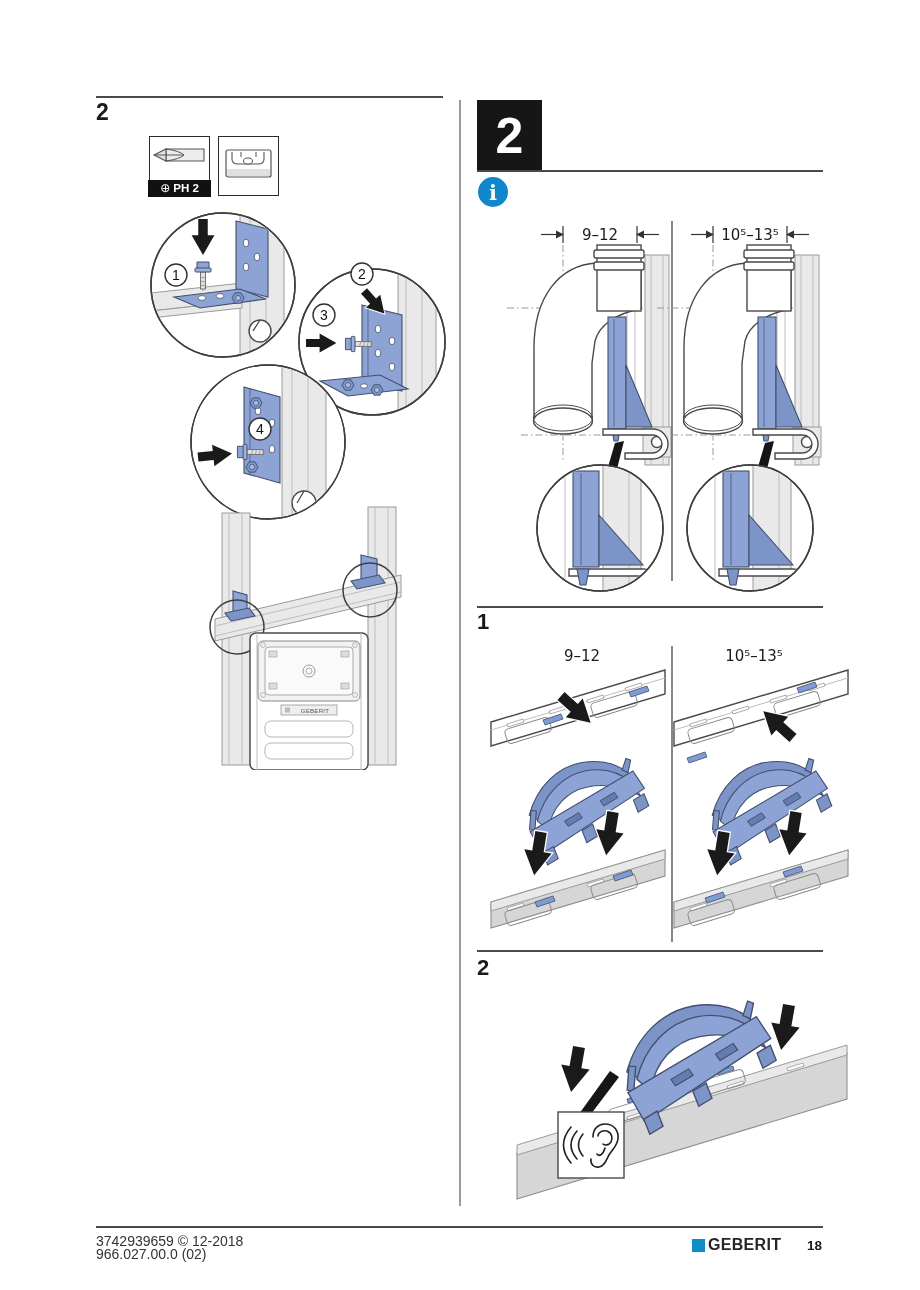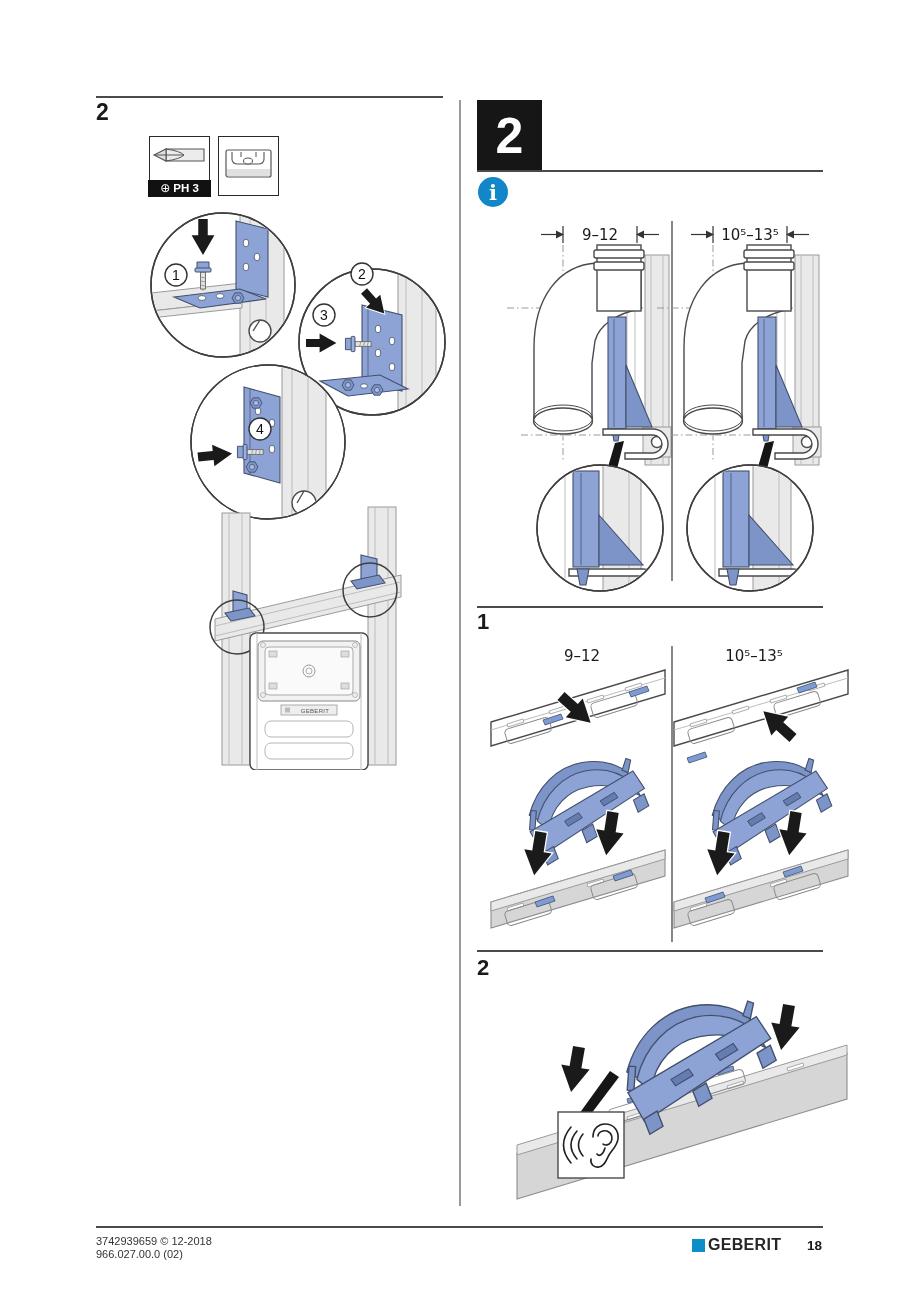--- a/index.html
+++ b/index.html
@@ -18,21 +18,21 @@
         color:#fff;display:flex;align-items:center;justify-content:center;
         font-size:50px;font-weight:bold;}
   .info-icon{position:absolute;left:478px;top:177px;width:30px;height:30px;border-radius:50%;
         background:var(--info-blue);color:#fff;display:flex;align-items:center;justify-content:center;
         font-family:"DejaVu Serif",serif;font-weight:bold;font-size:21px;line-height:1;}
   .tool-box{position:absolute;width:61px;height:60px;border:1.6px solid #2a2a2a;background:#fff;box-sizing:border-box;}
   .tool-label{position:absolute;left:-1.6px;right:-1.6px;bottom:-1.6px;height:17px;background:#111;color:#fff;
         display:flex;align-items:center;justify-content:center;gap:3px;
         font-size:11.5px;font-weight:bold;}
   .tool-label .sym{font-family:"DejaVu Sans",sans-serif;font-size:12px;font-weight:normal;}
-  .footer-meta{position:absolute;left:96px;top:1235px;font-size:11px;line-height:12.5px;color:#333;}
+  .footer-meta{position:absolute;left:96px;top:1235px;font-size:14px;line-height:12.5px;color:#333;}
   .logo{position:absolute;left:692px;top:1237px;display:flex;align-items:center;gap:3px;}
   .logo-square{width:13px;height:13px;background:var(--brand-blue);}
   .logo-text{font-size:16px;font-weight:bold;letter-spacing:.3px;color:#262626;line-height:1;}
   .page-num{position:absolute;left:742px;top:1238px;width:80px;text-align:right;
         font-size:13.5px;font-weight:bold;}
   
   .metal{fill:#fff;stroke:#4a4a4a;stroke-width:1.4;}
   .blue{fill:var(--clip-blue);stroke:#43506d;stroke-width:1.1;}
   .blue2{fill:var(--clip-blue-dark);stroke:#43506d;stroke-width:1.1;}
   .gray{fill:var(--rail-gray);stroke:#8e8e8e;stroke-width:1.1;}
@@ -65,21 +65,21 @@
   <h1 class="h-step" style="left:96px;top:101px;">2</h1>
 
   <div class="tool-box" style="left:149px;top:136px;">
     <svg width="58" height="40" viewBox="0 0 58 40">
       <polygon points="16,12 54,12 54,24 16,24" fill="#ececec" stroke="#555" stroke-width="1.1"></polygon>
       <polygon points="4,18 16,12 16,24" fill="#e0e0e0" stroke="#555" stroke-width="1.1"></polygon>
       <path d="M16,12 Q30,14 34,18 Q30,22 16,24 M4,18 H34" fill="none" stroke="#555" stroke-width="1"></path>
     </svg>
     <div class="tool-label">
       <span class="sym">⊕</span>
-      <span>PH 3</span>
+      <span>PH 2</span>
     </div>
   </div>
 
   <div class="tool-box" style="left:218px;top:136px;">
     <svg width="58" height="57" viewBox="0 0 58 57">
       <rect x="7" y="13" width="45" height="27" rx="2" fill="#fff" stroke="#555" stroke-width="1.2"></rect>
       <path d="M13,15 v7 q0,5 6,5 h20 q6,0 6,-5 v-7" fill="#fff" stroke="#555" stroke-width="1.1"></path>
       <ellipse cx="29" cy="24" rx="4.5" ry="3" fill="#fff" stroke="#555" stroke-width="1"></ellipse>
       <line x1="22" y1="15" x2="22" y2="20" stroke="#555" stroke-width="1"></line>
       <line x1="37" y1="15" x2="37" y2="20" stroke="#555" stroke-width="1"></line>

